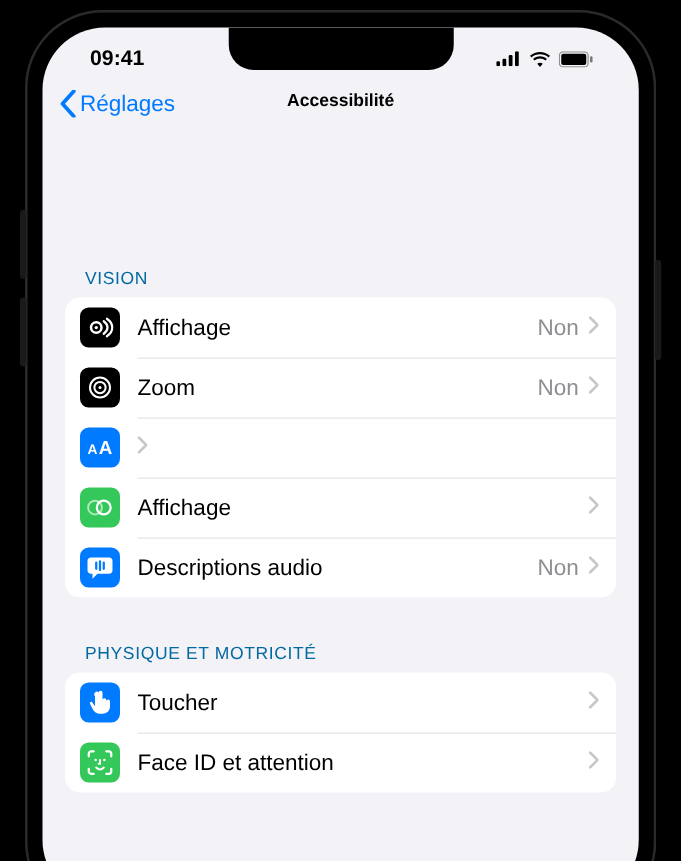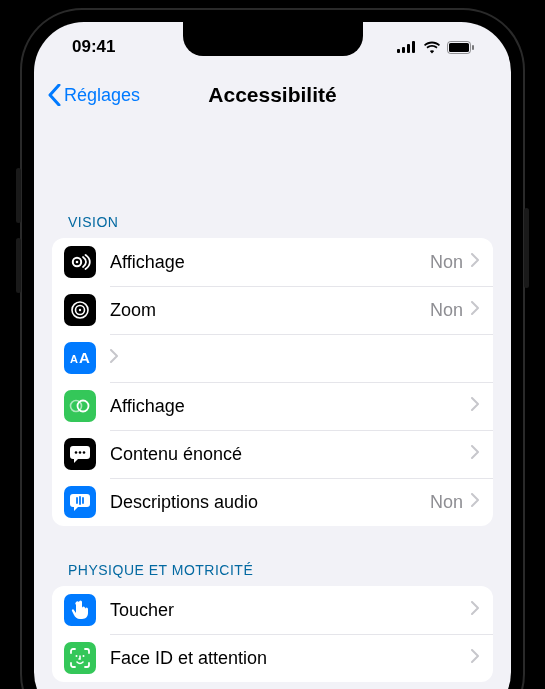--- a/index.html
+++ b/index.html
@@ -60,38 +60,38 @@
       align-items: center;
       padding: 0 36px 0 38px;
       font-size: 17px;
       font-weight: 600;
       color: #000;
     }
     .status-right { display:flex; align-items:center; gap:6px; }
     .signal, .wifi, .battery { display:inline-flex; }
     .nav-bar {
       display:flex;
-      align-items:center;
+      align-items:flex-start;
       height:46px;
       position:relative;
     }
     .back {
       display:flex;
       align-items:center;
       color:#007aff;
       font-size:18px;
       padding-left:14px;
       gap:3px;
       cursor:pointer;
     }
     .nav-title {
       position:absolute;
       left:50%;
       transform:translateX(-50%);
-      font-size:21px;
+      font-size:14px;
       font-weight:600;
       color:#000;
     }
     .content { padding: 0 18px; }
     .section-header {
       font-size:14px;
       color:#0369a1;
       letter-spacing:0.5px;
       padding: 36px 16px 8px;
       text-transform:uppercase;
@@ -242,34 +242,20 @@
                 <circle cx="8" cy="8" r="5.5" fill="none" stroke="#fff" stroke-width="1.6" opacity="0.6"></circle>
                 <circle cx="15" cy="8" r="5.5" fill="none" stroke="#fff" stroke-width="1.8"></circle>
               </svg>
           </div>
           <span class="label">Affichage</span>
           <span class="chevron"><svg width="8" height="14" viewBox="0 0 8 14">
                 <path d="M1 1l6 6-6 6" stroke="#c7c7cc" stroke-width="2" fill="none" stroke-linecap="round" stroke-linejoin="round"></path>
               </svg></span>
         </div>
 
-        <div class="row">
-          <div class="icon" style="background:#000000">
-            <svg width="22" height="20" viewBox="0 0 22 20">
-                <path d="M4 2h14a3 3 0 0 1 3 3v7a3 3 0 0 1-3 3H9l-4 4v-4H4a3 3 0 0 1-3-3V5a3 3 0 0 1 3-3z" fill="#fff"></path>
-                <circle cx="7" cy="8.5" r="1.3" fill="#000"></circle>
-                <circle cx="11" cy="8.5" r="1.3" fill="#000"></circle>
-                <circle cx="15" cy="8.5" r="1.3" fill="#000"></circle>
-              </svg>
-          </div>
-          <span class="label">Contenu énoncé</span>
-          <span class="chevron"><svg width="8" height="14" viewBox="0 0 8 14">
-                <path d="M1 1l6 6-6 6" stroke="#c7c7cc" stroke-width="2" fill="none" stroke-linecap="round" stroke-linejoin="round"></path>
-              </svg></span>
-        </div>
 
         <div class="row">
           <div class="icon" style="background:#007aff">
             <svg width="22" height="20" viewBox="0 0 22 20">
                 <path d="M4 2h14a3 3 0 0 1 3 3v7a3 3 0 0 1-3 3H9l-4 4v-4H4a3 3 0 0 1-3-3V5a3 3 0 0 1 3-3z" fill="#fff"></path>
                 <path d="M8 6v5M11 5v7M14 6v5" stroke="#007aff" stroke-width="1.8" stroke-linecap="round"></path>
               </svg>
           </div>
           <span class="label">Descriptions audio</span>
           <span class="value">Non</span>

